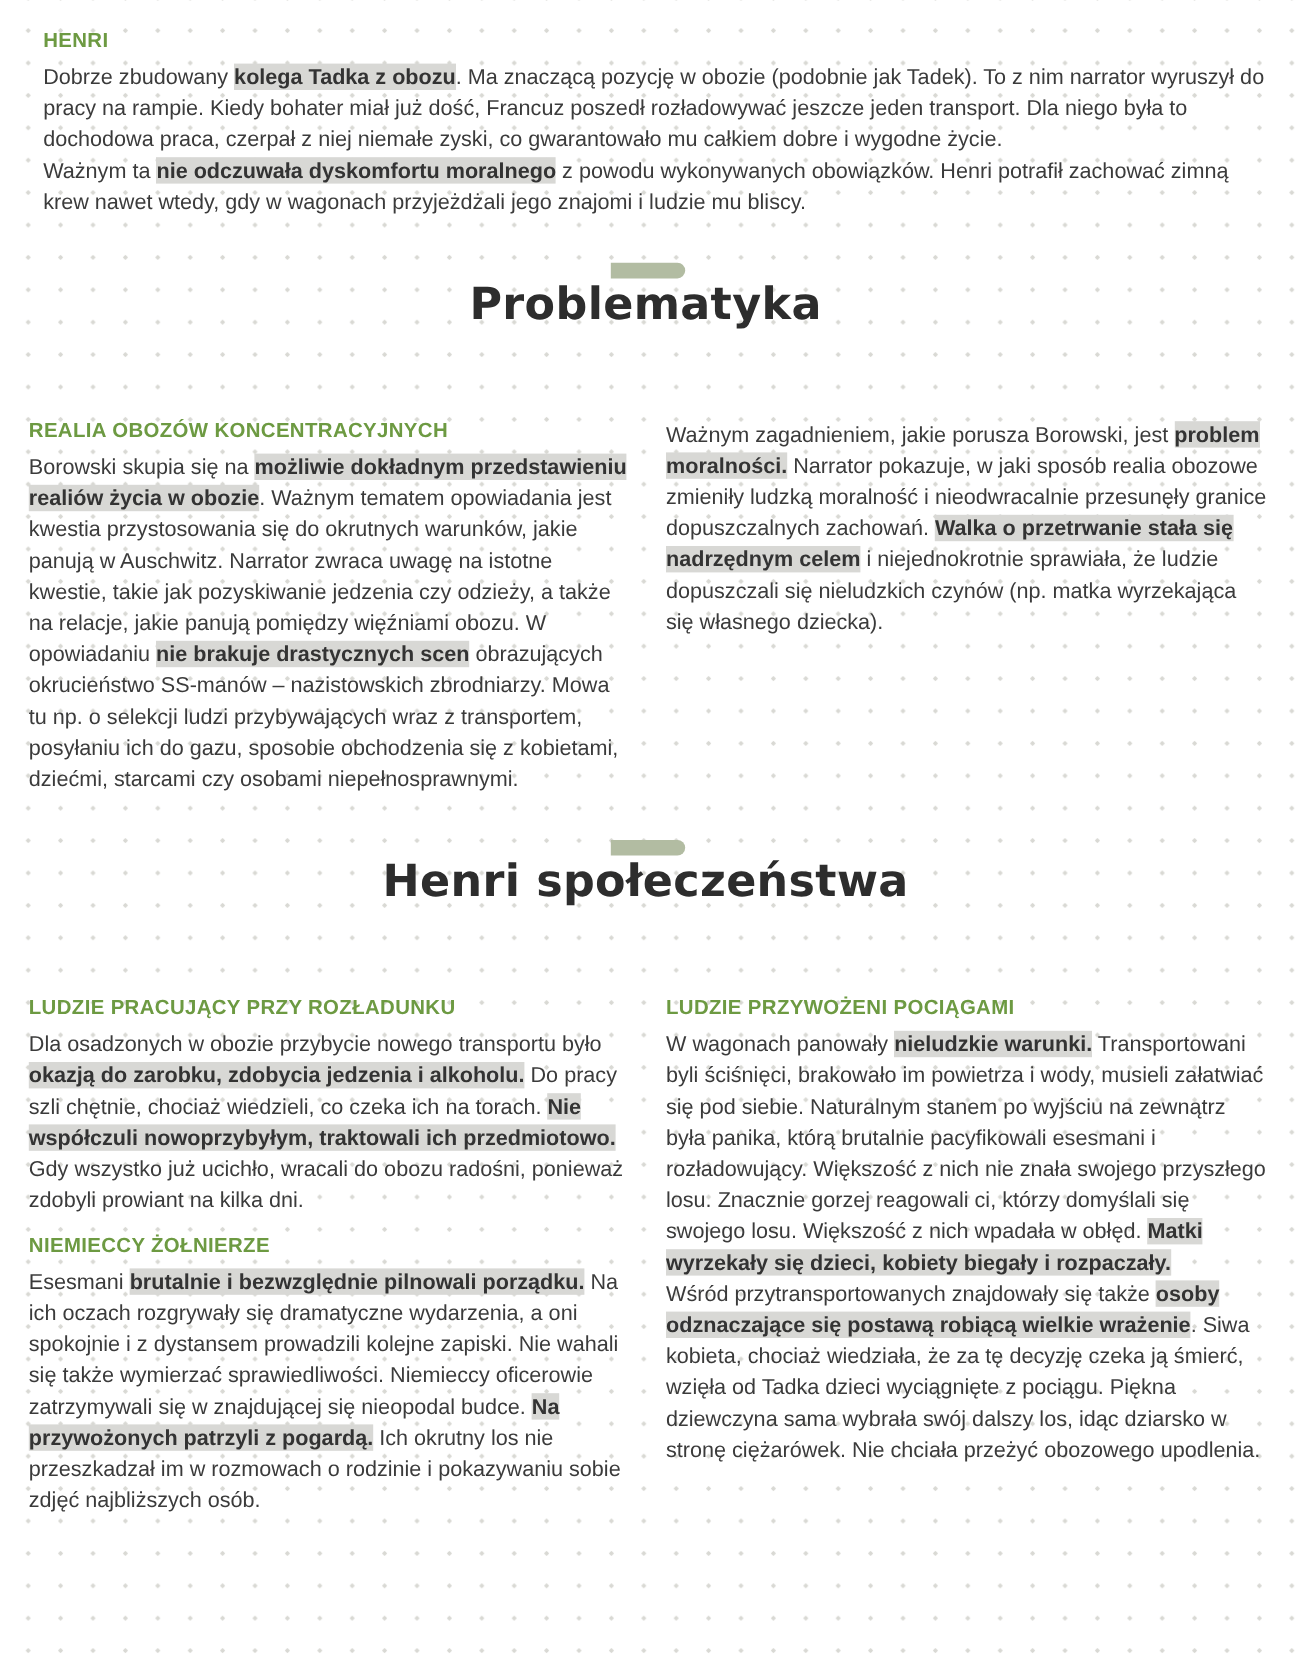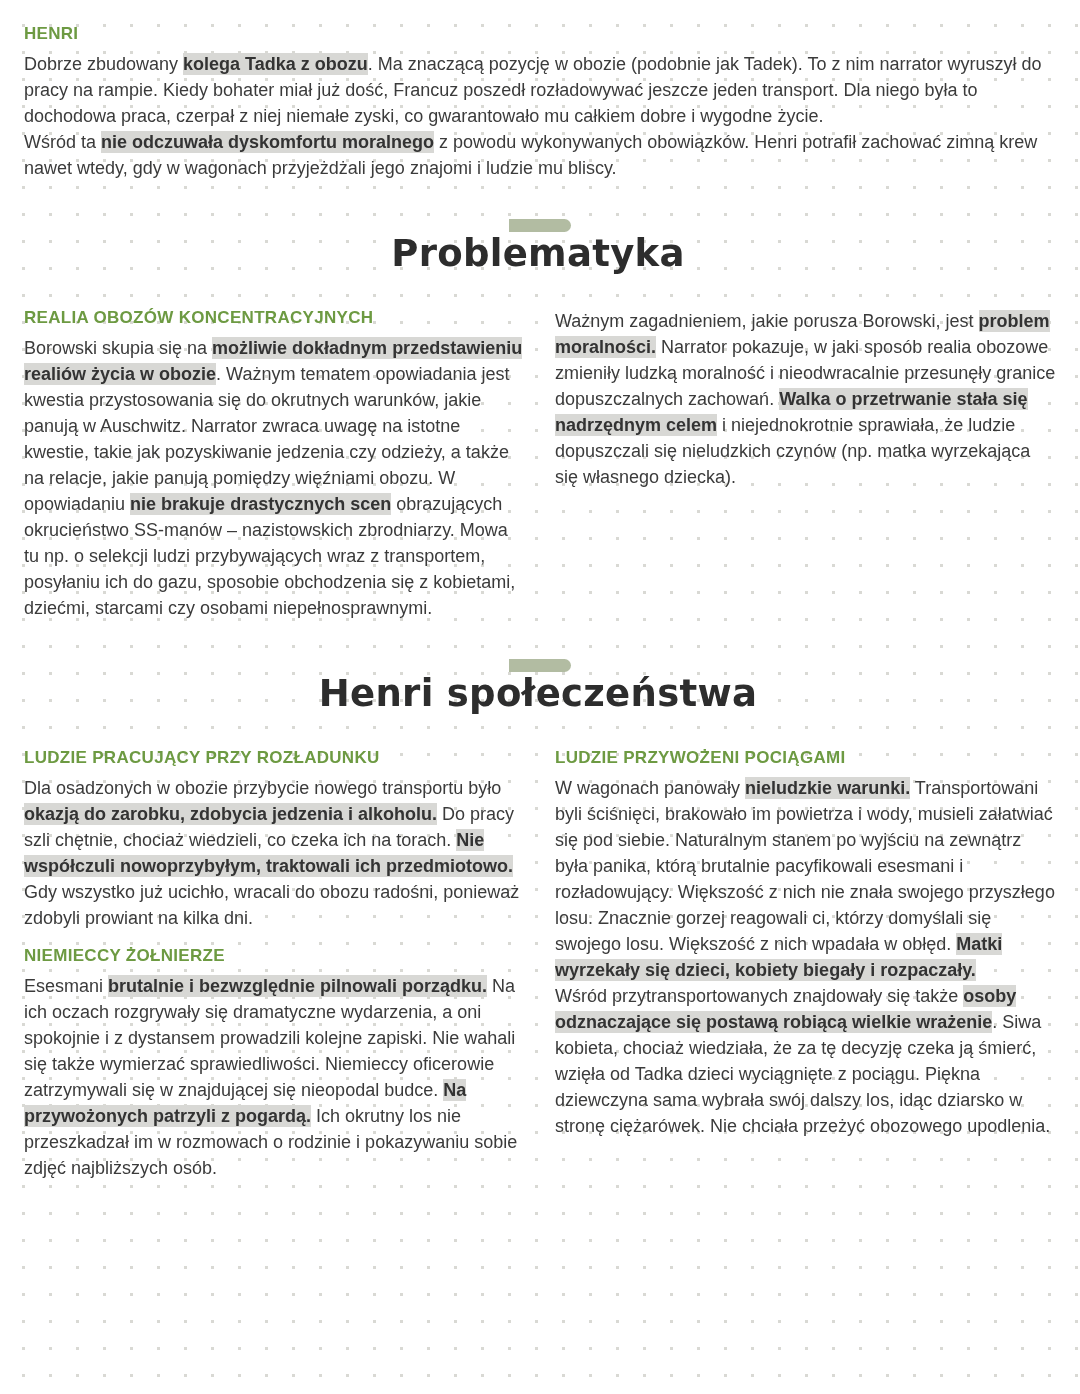--- a/index.html
+++ b/index.html
@@ -16,21 +16,21 @@
     height: 1394px;
     background-color: #ffffff;
     background-image: radial-gradient(circle, #d9d9d4 1.6px, transparent 1.9px);
     background-size: 27px 27px;
     background-position: 10px 12px;
     font-family: "Liberation Sans", sans-serif;
     color: var(--ink);
     overflow: hidden;
   }
   .page { width: 1080px; height: 1394px; }
-  .intro { padding: 24px 24px 0 24px; }
+  .intro { padding: 24px 24px 0 36px; }
   .green-heading {
     color: var(--green);
     font-size: 17px;
     font-weight: 700;
     letter-spacing: 0.3px;
     margin: 0 0 7px 0;
     text-transform: uppercase;
     font-family: "Liberation Sans", sans-serif;
   }
   .body-text {
@@ -62,32 +62,32 @@
     margin: 0 22px 0 18px;
     white-space: nowrap;
     letter-spacing: 0.3px;
   }
   .columns {
     display: flex;
     gap: 30px;
     padding: 0 24px 0 24px;
     align-items: flex-start;
   }
-  .col { flex: 1 1 0; min-width: 0; }
+  .col { flex: 1 1 0; min-width: 0; margin-top: 41px; }
   .block + .block { margin-top: 15px; }
 </style>
 </head>
 <body>
 
 <div class="page">
 
   <section class="intro">
     <h3 class="green-heading">HENRI</h3>
     <p class="body-text"><span>Dobrze zbudowany </span><span class="hl">kolega Tadka z obozu</span><span>. Ma znaczącą pozycję w obozie (podobnie jak Tadek). To z nim narrator wyruszył do pracy na rampie. Kiedy bohater miał już dość, Francuz poszedł rozładowywać jeszcze jeden transport. Dla niego była to dochodowa praca, czerpał z niej niemałe zyski, co gwarantowało mu całkiem dobre i wygodne życie.</span></p>
-    <p class="body-text"><span>Wśród ta </span><span class="hl">nie odczuwała dyskomfortu moralnego</span><span> z powodu wykonywanych obowiązków. Henri potrafił zachować zimną krew nawet wtedy, gdy w wagonach przyjeżdżali jego znajomi i ludzie mu bliscy.</span></p>
+    <p class="body-text"><span>Ważnym ta </span><span class="hl">nie odczuwała dyskomfortu moralnego</span><span> z powodu wykonywanych obowiązków. Henri potrafił zachować zimną krew nawet wtedy, gdy w wagonach przyjeżdżali jego znajomi i ludzie mu bliscy.</span></p>
   </section>
 
   <div class="section-header">
     <span class="bar bar-left"></span>
     <h2 class="section-title">Problematyka</h2>
     <span class="bar bar-right"></span>
   </div>
 
   <div class="columns">
     <div class="col">

